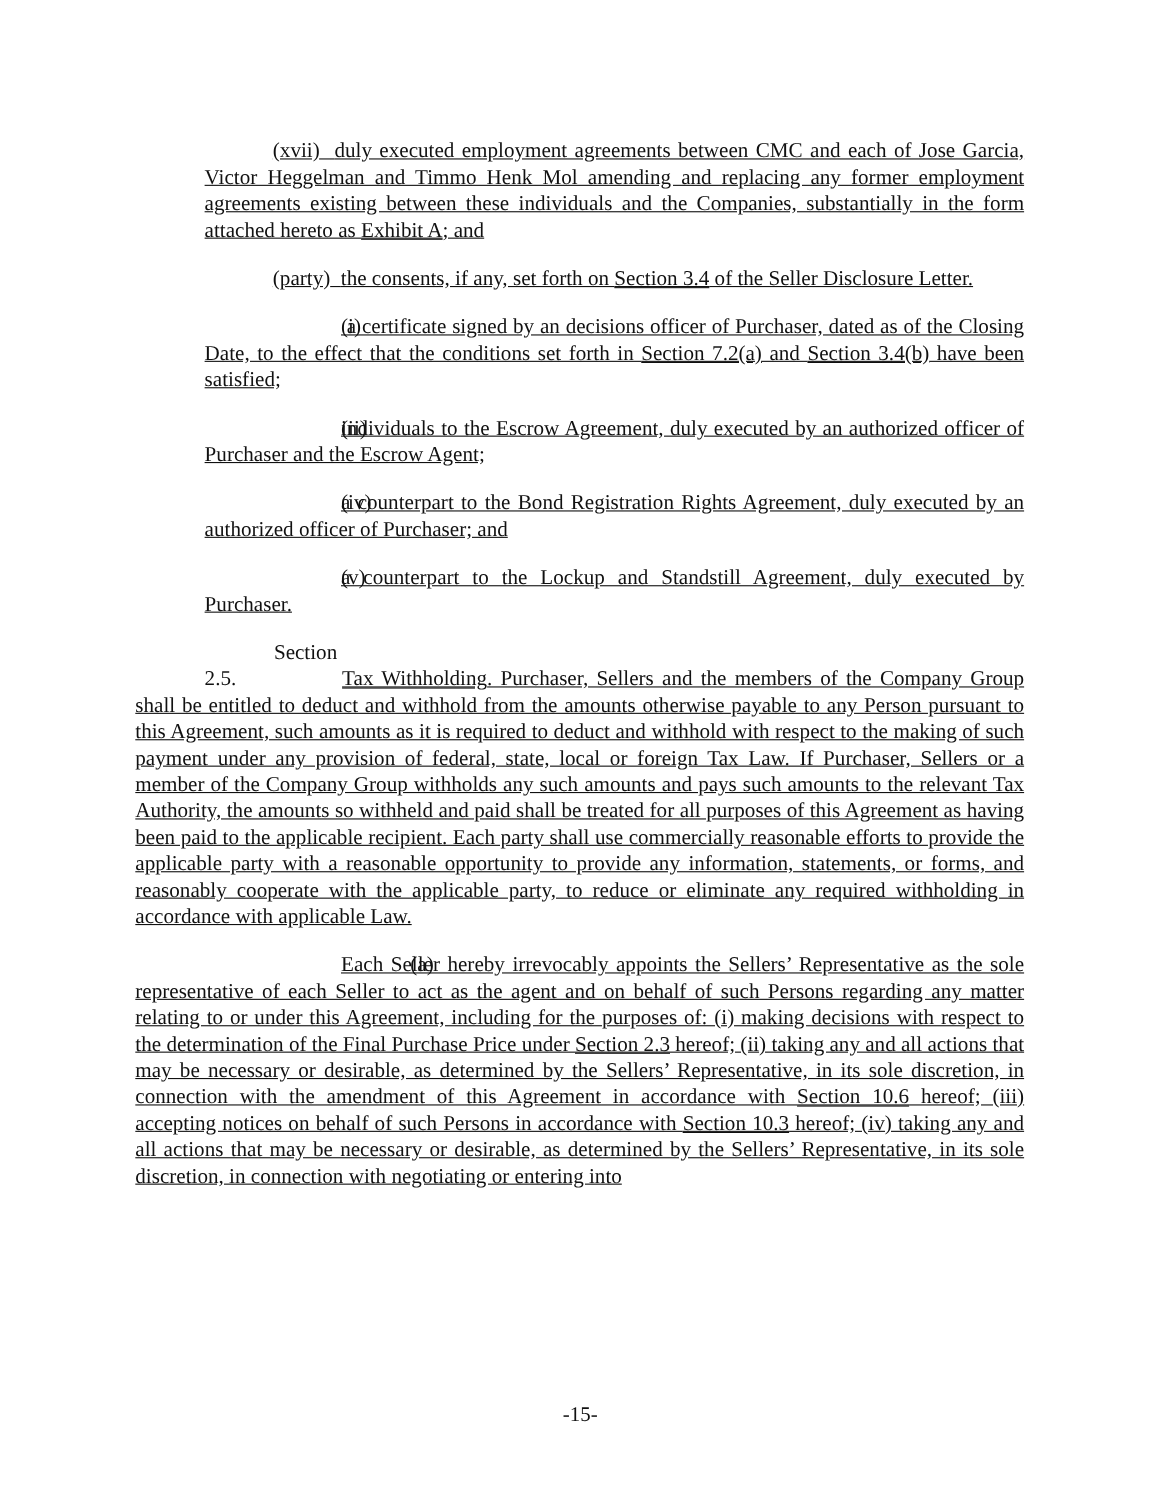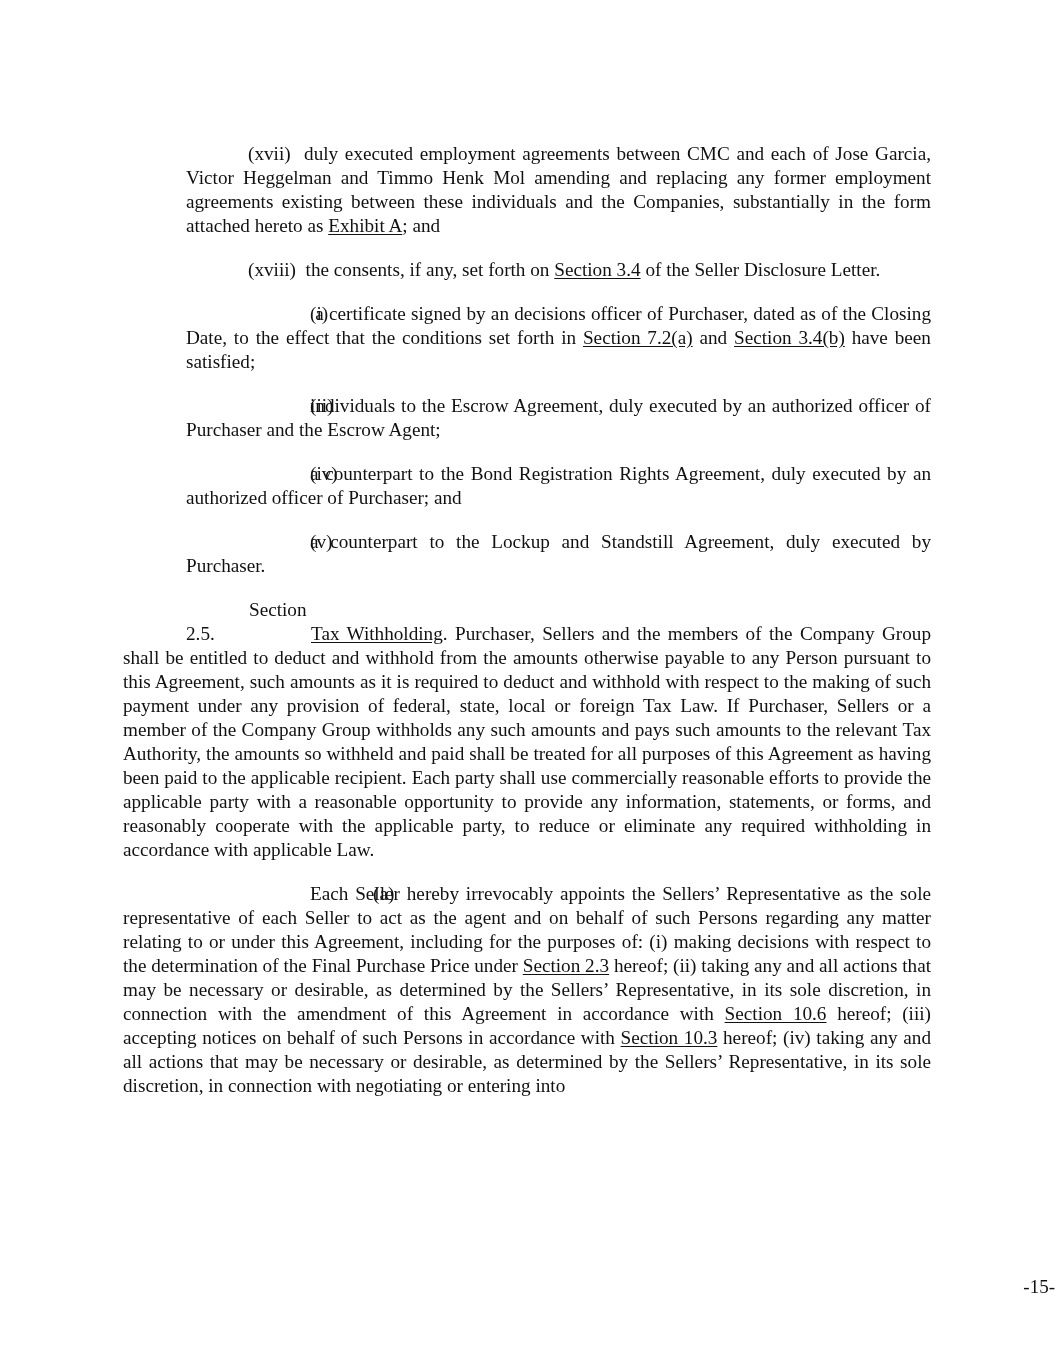--- a/index.html
+++ b/index.html
@@ -1,39 +1,39 @@
 <!DOCTYPE html>
 <html><head>
 <meta charset="utf-8">
 <style>
   html, body { margin:0; padding:0; background:#ffffff; }
   body { width:1055px; height:1365px; position:relative; overflow:hidden;
          font-family:"Liberation Serif", serif; font-size:19.2px; color:#111; }
-  .page { position:absolute; left:123px; top:142px; width:808px; line-height:24px; }
+  .page { position:absolute; left:123px; top:126px; width:808px; line-height:24px;text-decoration:underline; }
   p { margin:0; text-align:justify; }
   .sub { margin-left:63px; text-indent:62px; }
   .body-ind { text-indent:125px; }
   .sec { text-indent:63px; }
   .gap { margin-bottom:20px; }
   u { text-decoration:underline; text-underline-offset:2px; }
   .tab { display:inline-block; }
-  .footer { position:absolute; top:1276px; left:0; width:1055px; text-align:right; font-size:19px; }
+  .footer { position:absolute; top:1276px; left:0; width:1055px; text-align:center; font-size:19px; }
 </style>
 </head>
 <body>
 
 <div class="page">
 
   <p class="sub gap">
     <span>(xvii)</span>&nbsp;
     <span>duly executed employment agreements between CMC and each of Jose Garcia, Victor Heggelman and Timmo Henk Mol amending and replacing any former employment agreements existing between these individuals and the Companies, substantially in the form attached hereto as </span><u>Exhibit A</u><span>; and</span>
   </p>
 
   <p class="sub gap">
-    <span>(xviii)</span>&nbsp;
+    <span>(party)</span>&nbsp;
     <span>the consents, if any, set forth on </span><u>Section 3.4</u><span> of the Seller Disclosure Letter.</span>
   </p>
 
 
   <p class="sub gap">
     <span class="tab" style="width:62px">(i)</span><span> a certificate signed by an decisions officer of Purchaser, dated as of the Closing Date, to the effect that the conditions set forth in </span><u>Section 7.2(a)</u><span> and </span><u>Section 3.4(b)</u><span> have been satisfied;</span>
   </p>
 
   <p class="sub gap">
     <span class="tab" style="width:62px">(ii)</span><span>individuals to the Escrow Agreement, duly executed by an authorized officer of Purchaser and the Escrow Agent;</span>

